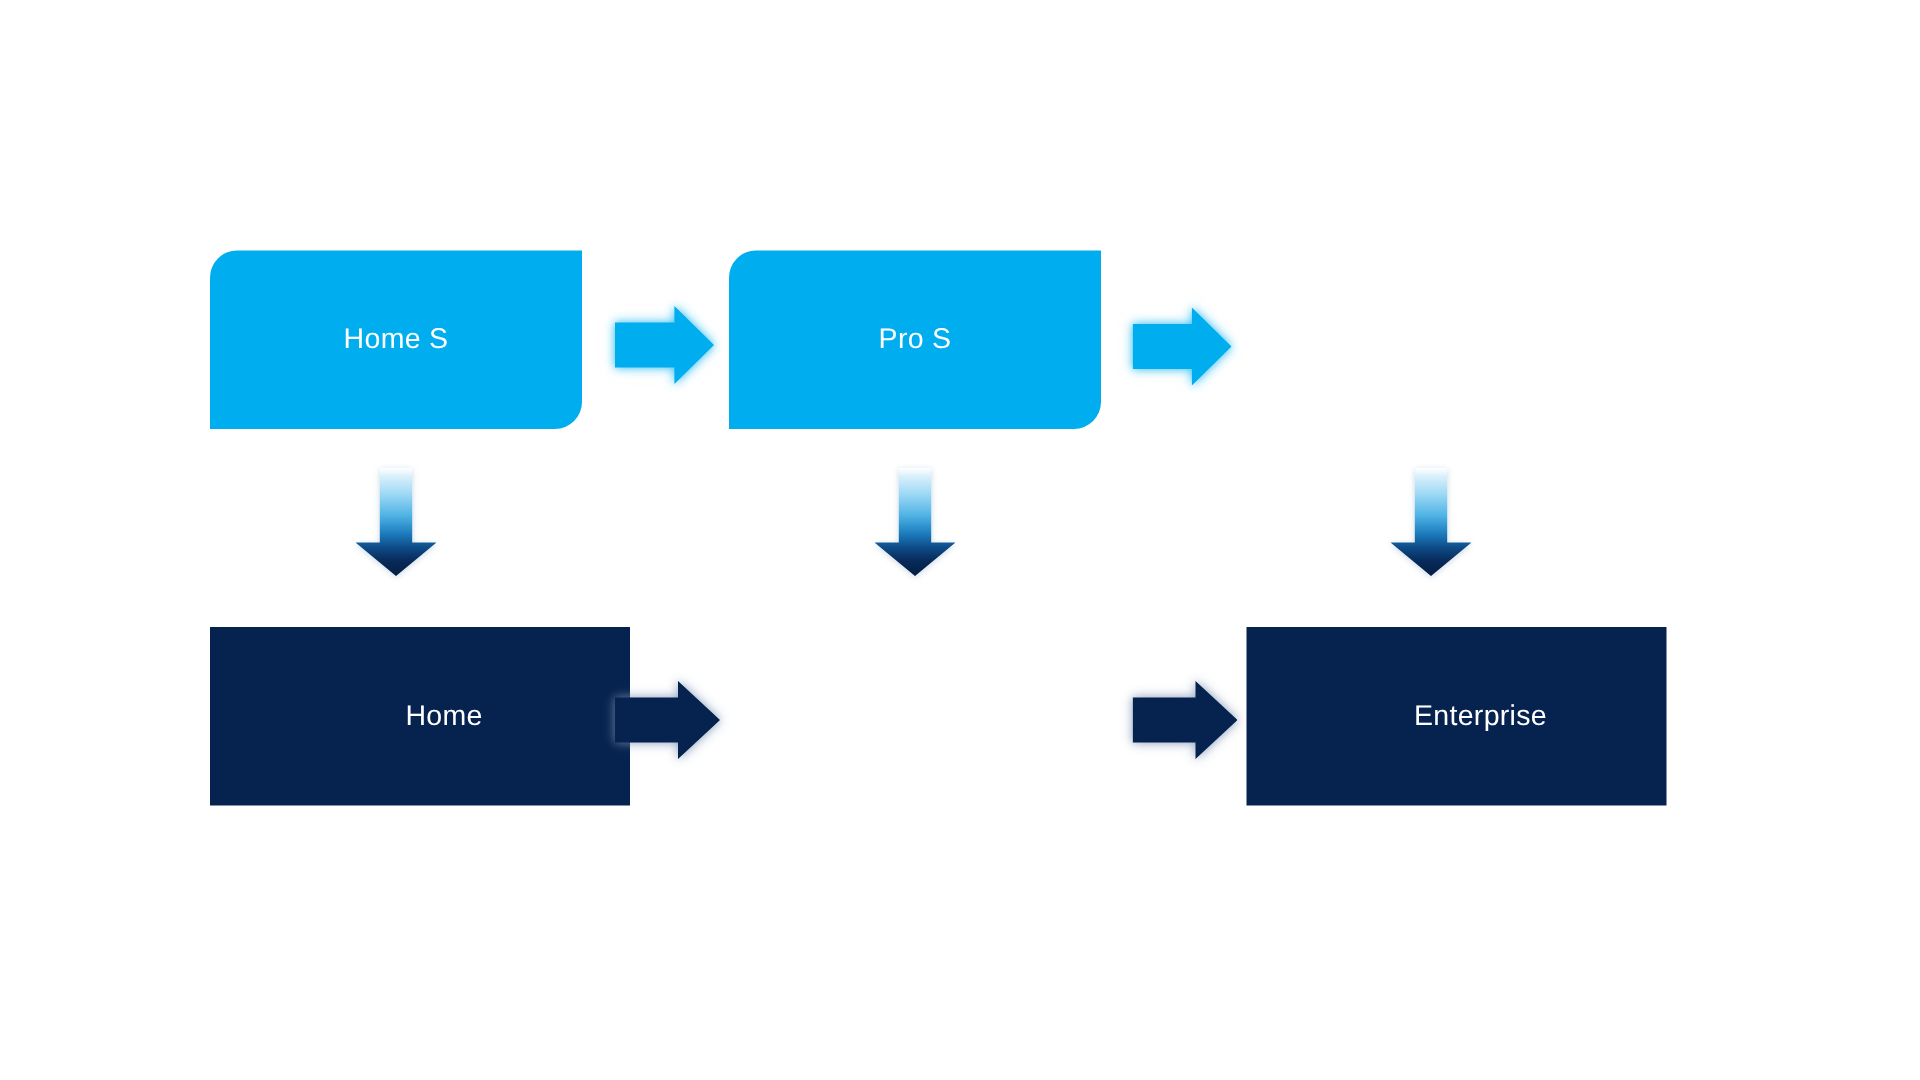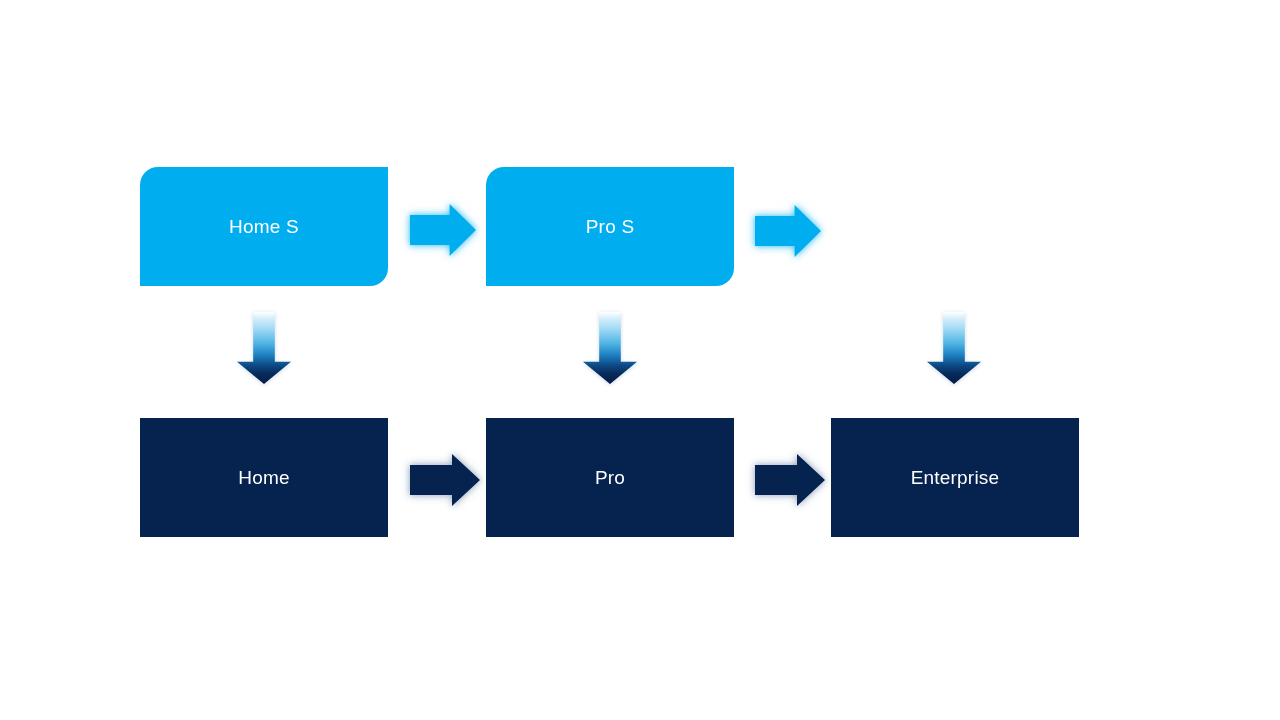--- a/index.html
+++ b/index.html
@@ -7,21 +7,21 @@
     position:relative;width:1280px;height:720px;background:#ffffff;overflow:hidden;
     font-family:"Liberation Sans", sans-serif;
   }
   
   .node{
     position:absolute;width:248px;height:119px;
     display:flex;align-items:center;justify-content:center;
     font-size:19px;letter-spacing:.2px;color:#fff;
   }
   .node-top{background:var(--accent-light,#00AEEF);border-radius:18px 0 18px 0;}
-  .node-bottom{background:var(--accent-dark,#05234E);}
+  .node-bottom{background:var(--accent-dark,#05234E);padding-left:32px;}
   .col1{left:140px}.col2{left:486px}.col3{left:831px}
   .row-top{top:167px}.row-bottom{top:418px}
 
   
   .h-arrow-wrap{position:absolute;width:66px;height:52px;}
   .h-arrow{
     width:100%;height:100%;
     clip-path:polygon(0 21%,60% 21%,60% 0,100% 50%,60% 100%,60% 79%,0 79%);
   }
   .h-top{filter:drop-shadow(0 0 3px rgba(0,174,239,.65)) drop-shadow(0 0 4px rgba(120,214,248,.55));}
@@ -72,23 +72,20 @@
   <div class="v-arrow-wrap va2">
       <div class="v-arrow"></div>
     </div>
   <div class="v-arrow-wrap va3">
       <div class="v-arrow"></div>
     </div>
 
   <div class="node node-bottom row-bottom col1">
     <span>Home</span>
   </div>
-  <div class="node node-bottom row-bottom col2">
-    <span>Pro</span>
-  </div>
   <div class="node node-bottom row-bottom col3">
     <span>Enterprise</span>
   </div>
 
   <div class="h-arrow-wrap h-bottom ha3">
       <div class="h-arrow"></div>
     </div>
   <div class="h-arrow-wrap h-bottom ha4">
       <div class="h-arrow"></div>
     </div>

